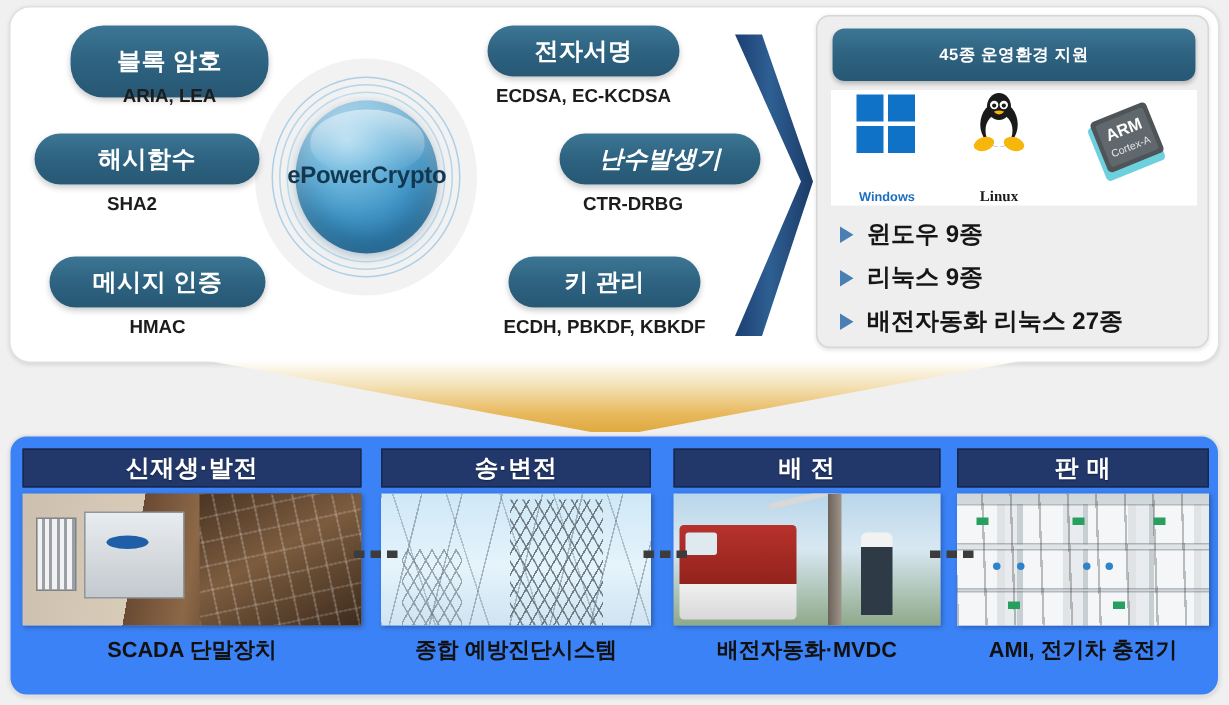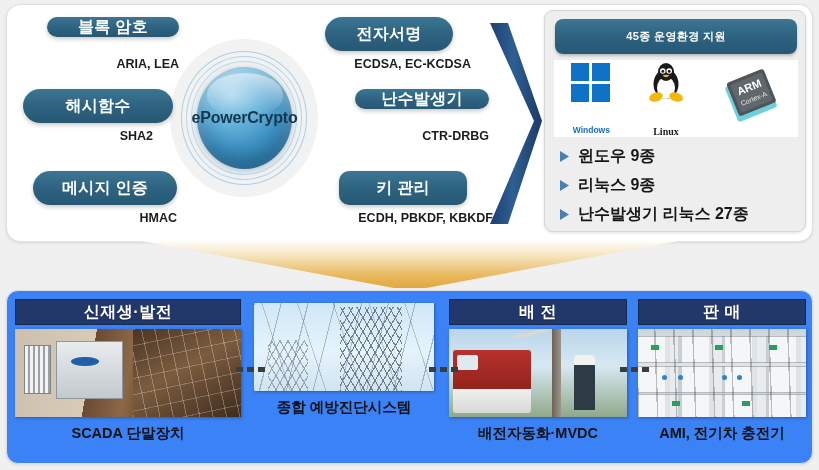--- a/index.html
+++ b/index.html
@@ -64,21 +64,21 @@
     background: linear-gradient(180deg, #3c7694 0%, #2d6280 52%, #275874 100%);
     color: #ffffff; font-weight: bold; font-size: 16px;
     border-radius: 22px;
     display: flex; align-items: center; justify-content: center;
     box-shadow: 0 2px 4px rgba(0,0,0,.22);
     letter-spacing: .3px;
   }
   .sub {
     position: absolute;
     color: #1c1c1c; font-weight: bold; font-size: 12.5px;
-    text-align: right; white-space: nowrap;
+    text-align: center; white-space: nowrap;
   }
 
   
   .chevron { position: absolute; left: 477px; top: 16px; width: 62px; height: 205px; }
 
   
   .os-panel {
     position: absolute; left: 544px; top: 10px;
     width: 262px; height: 222px;
     background: #eeeeee;
@@ -227,36 +227,36 @@
     <div class="ring r1"></div>
     <div class="ring r2"></div>
     <div class="ring r3"></div>
 
     <div class="sphere">
       <div class="gloss"></div>
       <span>ePower</span>
       <span>Crypto</span>
     </div>
 
-    <div class="pill" style="left:40px;  top:12px;  width:132px; height:20px;">블록 암호</div>
+    <div class="pill" style="left:40px;  top:12px;  width:132px; height:48px;">블록 암호</div>
     <div class="sub" style="left:40px;  top:52px;  width:132px;">ARIA, LEA</div>
 
     <div class="pill" style="left:16px;  top:84px;  width:150px; height:34px;">해시함수</div>
     <div class="sub" style="left:16px;  top:124px; width:130px;">SHA2</div>
 
     <div class="pill" style="left:26px;  top:166px; width:144px; height:34px;">메시지 인증</div>
     <div class="sub" style="left:26px;  top:206px; width:144px;">HMAC</div>
 
     <div class="pill" style="left:318px; top:12px;  width:128px; height:34px;">전자서명</div>
     <div class="sub" style="left:300px; top:52px;  width:164px;">ECDSA, EC-KCDSA</div>
 
-    <div class="pill" style="left:348px; top:84px;  width:134px; height:20px;">난수발생기</div>
+    <div class="pill" style="left:366px; top:84px;  width:134px; height:34px;font-style:italic;">난수발생기</div>
     <div class="sub" style="left:348px; top:124px; width:134px;">CTR-DRBG</div>
 
-    <div class="pill" style="left:332px; top:166px; width:128px; height:34px;border-radius:10px;">키 관리</div>
+    <div class="pill" style="left:332px; top:166px; width:128px; height:34px;">키 관리</div>
     <div class="sub" style="left:306px; top:206px; width:180px;">ECDH, PBKDF, KBKDF</div>
 
     <div class="chevron">
       <svg viewBox="0 0 62 205" width="62" height="205">
         <defs>
           <linearGradient id="chvg" x1="0" y1="0" x2="1" y2="0">
             <stop offset="0" stop-color="#1d3f72"></stop>
             <stop offset="0.45" stop-color="#2e5f93"></stop>
             <stop offset="1" stop-color="#1b3a66"></stop>
           </linearGradient>
@@ -332,21 +332,21 @@
             </svg>
         </span>
         <span>리눅스 9종</span>
       </div>
       <div class="os-li">
         <span class="tri">
           <svg width="11" height="13" viewBox="0 0 11 13">
               <path d="M1,1 L10,6.5 L1,12 Z" fill="#4a7fb5"></path>
             </svg>
         </span>
-        <span>난수발생기 리눅스 27종</span>
+        <span>배전자동화 리눅스 27종</span>
       </div>
     </div>
   </div>
 
   <div class="gold-arrow">
     <svg viewBox="0 0 548 52" width="548" height="52">
       <defs>
         <linearGradient id="gold" x1="0" y1="0" x2="0" y2="1">
           <stop offset="0" stop-color="#ffffff"></stop>
           <stop offset="0.35" stop-color="#f4e2b8"></stop>
@@ -364,20 +364,21 @@
       <div class="stage-header">신재생·발전</div>
       <div class="stage-img img-scada">
         <div class="bars"></div>
         <div class="ctrl"></div>
         <div class="panelgrid"></div>
       </div>
       <div class="stage-cap">SCADA 단말장치</div>
     </div>
 
     <div class="stage" style="left:247px; width:180px;">
+      <div class="stage-header">송·변전</div>
       <div class="stage-img img-tower">
         <div class="wires"></div>
         <div class="t2"></div>
         <div class="t1"></div>
       </div>
       <div class="stage-cap">종합 예방진단시스템</div>
     </div>
 
     <div class="stage" style="left:631px; width:168px;">
       <div class="stage-header">판 매</div>

